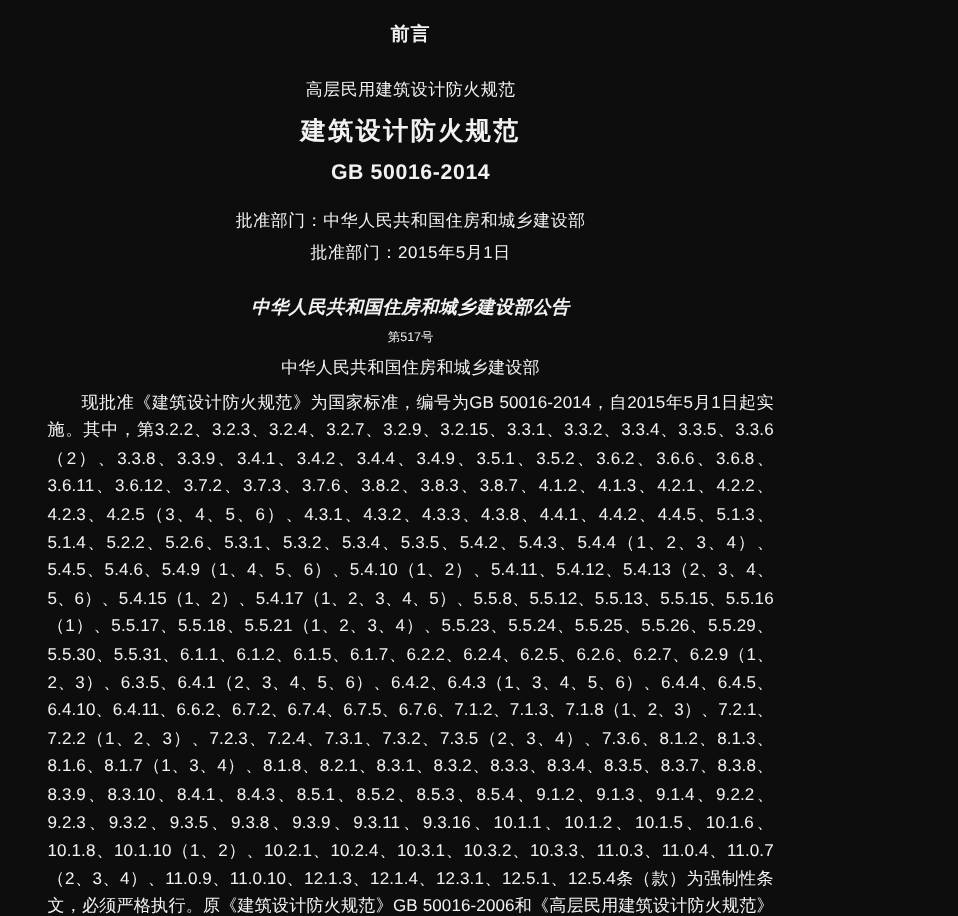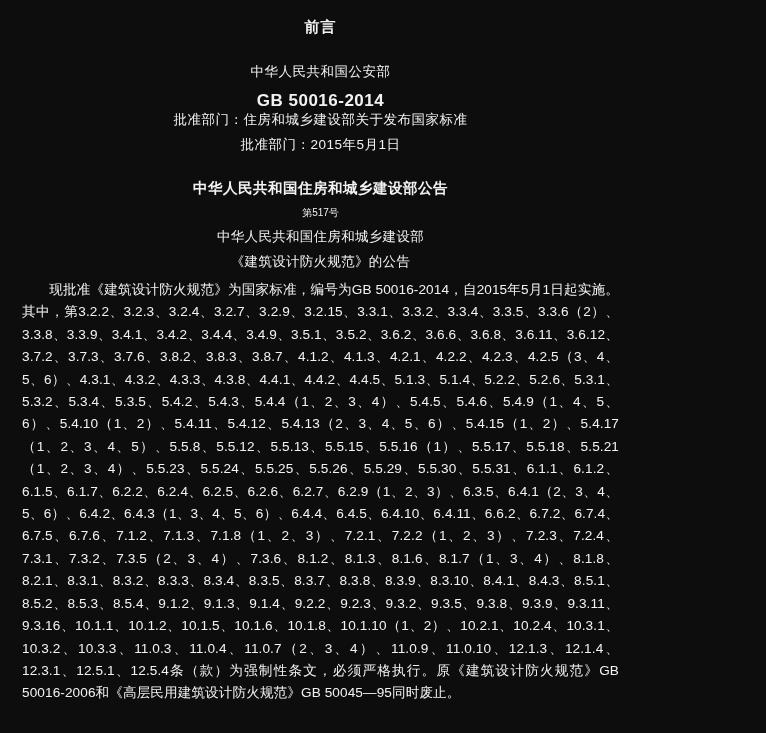--- a/index.html
+++ b/index.html
@@ -12,21 +12,21 @@
   }
   body {
     font-family: "Liberation Sans", sans-serif;
     color: #f2f2f2;
   }
   .page {
     width: 641px;
     height: 733px;
     position: relative;
     box-sizing: border-box;
-    padding: 18px 22px 10px 22px;
+    padding: 18px 22px 10px 38px;
   }
   .doc-title {
     text-align: center;
     font-size: 15px;
     font-weight: bold;
     letter-spacing: 1px;
     margin-bottom: 26px;
   }
   .center {
     text-align: center;
@@ -44,35 +44,36 @@
   }
   .line-en-title {
     font-size: 14.5px;
     letter-spacing: 0.2px;
     margin-bottom: 10px;
   }
   .line-code {
     font-size: 17px;
     font-weight: bold;
     letter-spacing: 0.5px;
-    margin-bottom: 0;
+    margin-bottom: 20px;
   }
   .line-dept {
     font-size: 13.5px;
     margin-bottom: 7px;
     letter-spacing: 0.5px;
   }
   .gap-block {
     height: 18px;
   }
   .line-announce-title {
     font-size: 14.5px;
     font-weight: bold;
     letter-spacing: 0.5px;
     margin-bottom: 8px;
+    font-style: italic;
   }
   .line-announce-no {
     font-size: 10px;
     margin-bottom: 8px;
   }
   .line-announce-sub {
     font-size: 13.5px;
     margin-bottom: 7px;
     letter-spacing: 0.3px;
   }
@@ -86,27 +87,27 @@
     letter-spacing: 0.1px;
   }
 </style>
 </head>
 <body>
 
 <div class="page">
 
   <div class="doc-title">前言</div>
 
-  <div class="center line-std-issuer">中华人民共和国公安部</div>
+  <div class="center line-std-issuer">高层民用建筑设计防火规范</div>
+  <div class="center line-main-title">建筑设计防火规范</div>
   <div class="center line-code">GB 50016-2014</div>
-  <div class="center line-dept">批准部门：住房和城乡建设部关于发布国家标准</div>
+  <div class="center line-dept">批准部门：中华人民共和国住房和城乡建设部</div>
   <div class="center line-dept">批准部门：2015年5月1日</div>
 
   <div class="gap-block"></div>
 
   <div class="center line-announce-title">中华人民共和国住房和城乡建设部公告</div>
   <div class="center line-announce-no">第517号</div>
   <div class="center line-announce-sub">中华人民共和国住房和城乡建设部</div>
-  <div class="center line-announce-sub">《建筑设计防火规范》的公告</div>
 
   <div class="body-para">现批准《建筑设计防火规范》为国家标准，编号为GB 50016-2014，自2015年5月1日起实施。其中，第3.2.2、3.2.3、3.2.4、3.2.7、3.2.9、3.2.15、3.3.1、3.3.2、3.3.4、3.3.5、3.3.6（2）、3.3.8、3.3.9、3.4.1、3.4.2、3.4.4、3.4.9、3.5.1、3.5.2、3.6.2、3.6.6、3.6.8、3.6.11、3.6.12、3.7.2、3.7.3、3.7.6、3.8.2、3.8.3、3.8.7、4.1.2、4.1.3、4.2.1、4.2.2、4.2.3、4.2.5（3、4、5、6）、4.3.1、4.3.2、4.3.3、4.3.8、4.4.1、4.4.2、4.4.5、5.1.3、5.1.4、5.2.2、5.2.6、5.3.1、5.3.2、5.3.4、5.3.5、5.4.2、5.4.3、5.4.4（1、2、3、4）、5.4.5、5.4.6、5.4.9（1、4、5、6）、5.4.10（1、2）、5.4.11、5.4.12、5.4.13（2、3、4、5、6）、5.4.15（1、2）、5.4.17（1、2、3、4、5）、5.5.8、5.5.12、5.5.13、5.5.15、5.5.16（1）、5.5.17、5.5.18、5.5.21（1、2、3、4）、5.5.23、5.5.24、5.5.25、5.5.26、5.5.29、5.5.30、5.5.31、6.1.1、6.1.2、6.1.5、6.1.7、6.2.2、6.2.4、6.2.5、6.2.6、6.2.7、6.2.9（1、2、3）、6.3.5、6.4.1（2、3、4、5、6）、6.4.2、6.4.3（1、3、4、5、6）、6.4.4、6.4.5、6.4.10、6.4.11、6.6.2、6.7.2、6.7.4、6.7.5、6.7.6、7.1.2、7.1.3、7.1.8（1、2、3）、7.2.1、7.2.2（1、2、3）、7.2.3、7.2.4、7.3.1、7.3.2、7.3.5（2、3、4）、7.3.6、8.1.2、8.1.3、8.1.6、8.1.7（1、3、4）、8.1.8、8.2.1、8.3.1、8.3.2、8.3.3、8.3.4、8.3.5、8.3.7、8.3.8、8.3.9、8.3.10、8.4.1、8.4.3、8.5.1、8.5.2、8.5.3、8.5.4、9.1.2、9.1.3、9.1.4、9.2.2、9.2.3、9.3.2、9.3.5、9.3.8、9.3.9、9.3.11、9.3.16、10.1.1、10.1.2、10.1.5、10.1.6、10.1.8、10.1.10（1、2）、10.2.1、10.2.4、10.3.1、10.3.2、10.3.3、11.0.3、11.0.4、11.0.7（2、3、4）、11.0.9、11.0.10、12.1.3、12.1.4、12.3.1、12.5.1、12.5.4条（款）为强制性条文，必须严格执行。原《建筑设计防火规范》GB 50016-2006和《高层民用建筑设计防火规范》GB 50045—95同时废止。</div>
 
 </div>
 
 </body></html>

